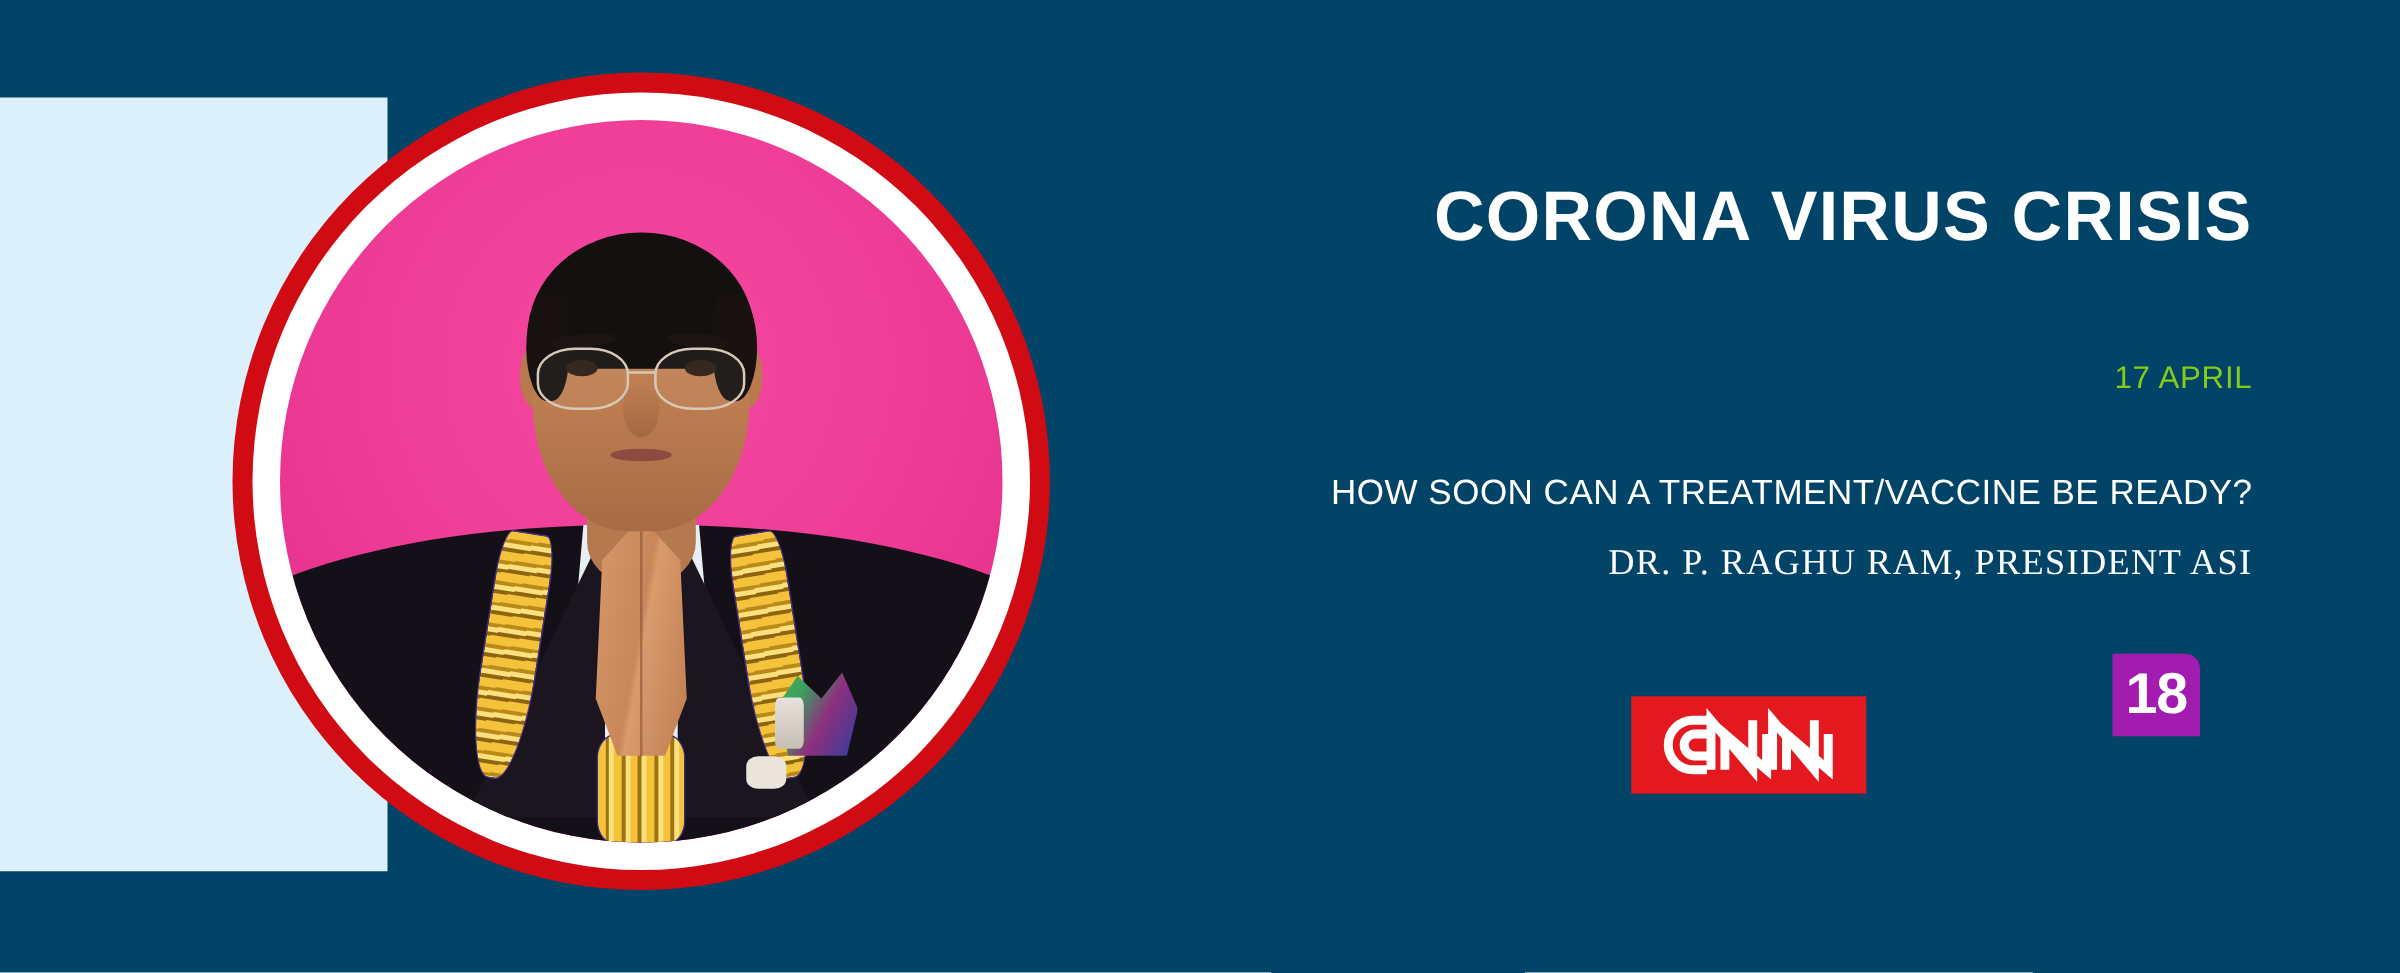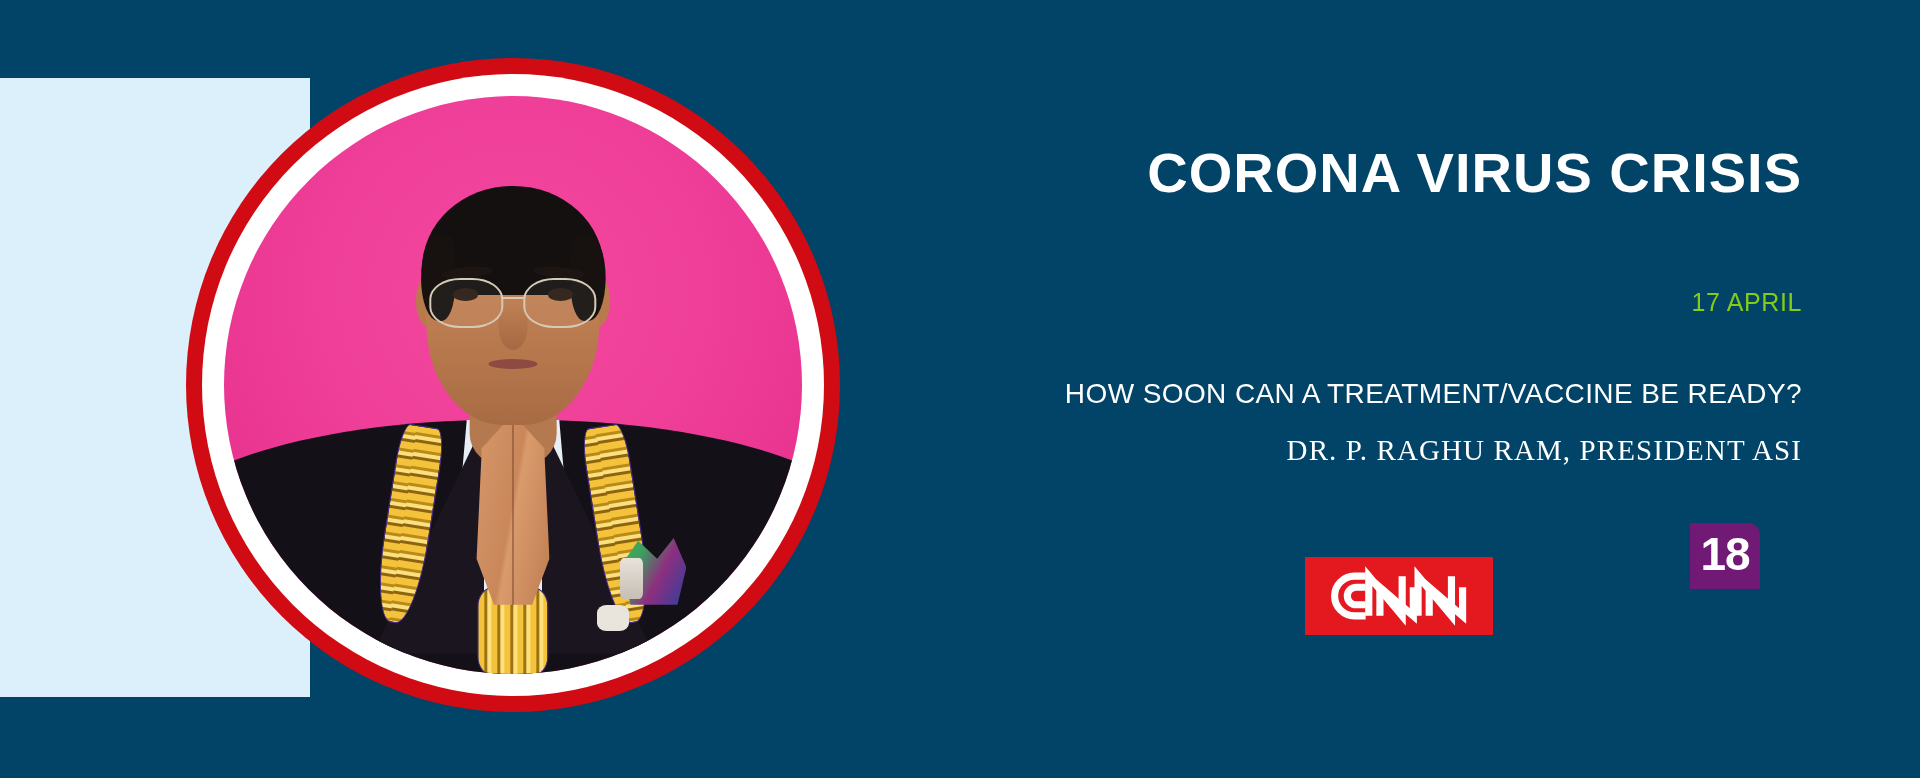--- a/index.html
+++ b/index.html
@@ -370,21 +370,21 @@
     top: 523px;
     width: 455px;
     height: 118px;
   }
   .logo-badge18 {
     position: absolute;
     right: 0;
     top: 0;
     width: 70px;
     height: 66px;
-    background: #701a75;
+    background: #a21caf;
     border-top-right-radius: 12px;
     color: #ffffff;
     font-size: 46px;
     font-weight: bold;
     line-height: 62px;
     text-align: center;
     letter-spacing: -1px;
   }
   .logo-cnn-block {
     position: absolute;

